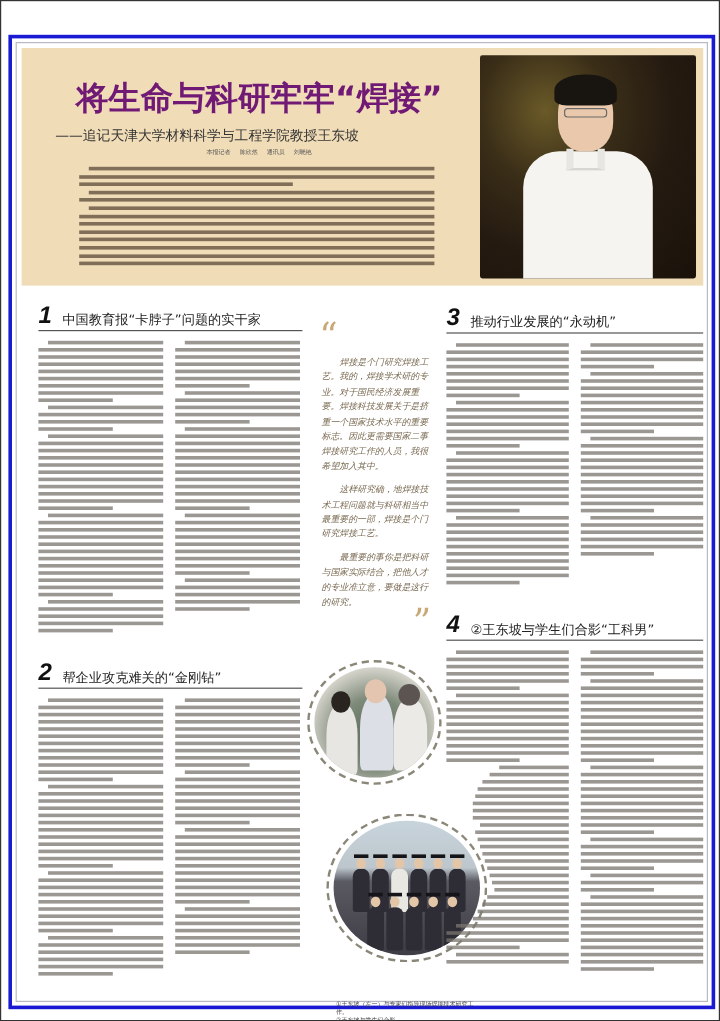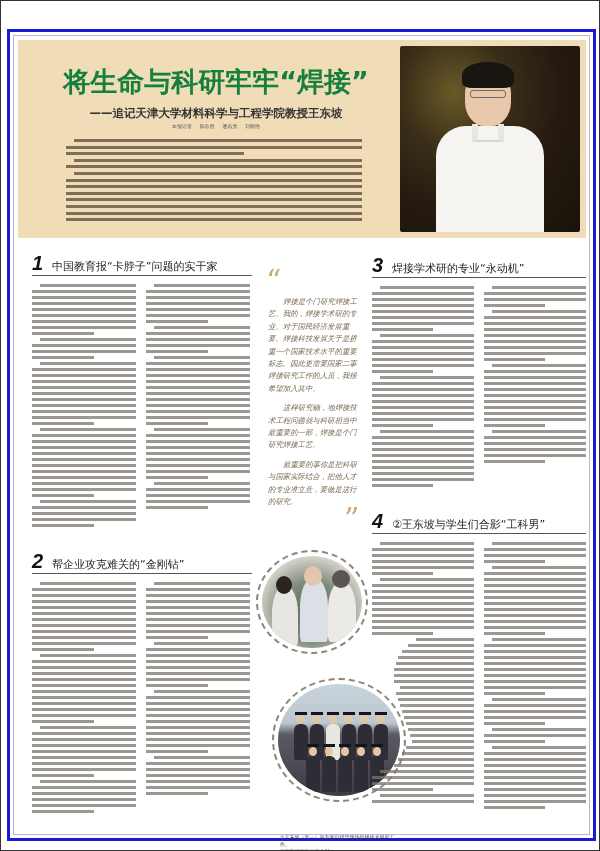--- a/index.html
+++ b/index.html
@@ -16,22 +16,22 @@
   .mast-meta { position: absolute; left: 150px; top: 8px; font-size: 4px; color: #777; line-height: 5px; width: 80px; }
   .mast-date { position: absolute; left: 470px; top: 13px; font-size: 4px; color: #777; }
   .paper-logo { position: absolute; left: 518px; top: 4px; font-size: 15px; color: #b8312f; font-family: "DejaVu Serif", serif; font-style: italic; font-weight: bold; letter-spacing: -1px; }
 
   
   .blue-frame { position: absolute; left: 6px; top: 28px; width: 589px; height: 812px; border: 3px solid #1a1ad4; background: #fff; }
   .inner-gray { position: absolute; left: 3px; top: 3px; right: 3px; bottom: 3px; border: 1px solid #b9b9c4; }
 
   
   .hero { position: absolute; left: 8px; top: 8px; width: 568px; height: 198px; background: #f1dcb8; }
-  .hero-title { position: absolute; left: 28px; top: 24px; width: 340px; text-align: center; font-size: 27px; font-weight: bold; color: #15803d; letter-spacing: 0px; font-family: "DejaVu Sans", sans-serif; }
-  .hero-subtitle { position: absolute; left: 28px; top: 66px; width: 340px; text-align: center; font-size: 11.5px; color: #333; font-weight: bold; }
+  .hero-title { position: absolute; left: 28px; top: 24px; width: 340px; text-align: center; font-size: 27px; font-weight: bold; color: #701a75; letter-spacing: 0px; font-family: "DejaVu Sans", sans-serif; }
+  .hero-subtitle { position: absolute; left: 28px; top: 66px; width: 340px; font-size: 11.5px; color: #333; }
   .hero-byline { position: absolute; left: 28px; top: 83px; width: 340px; text-align: center; font-size: 5px; color: #555; word-spacing: 6px; }
   .hero-lead { position: absolute; left: 48px; top: 99px; width: 296px; }
   .hero-photo { position: absolute; left: 382px; top: 6px; width: 180px; height: 186px; border-radius: 2px; overflow: hidden;
     background: radial-gradient(ellipse at 30% 25%, #6a5a28 0%, #3a2e18 30%, #241a10 60%, #1a120a 100%); }
   .portrait-head { position: absolute; left: 65px; top: 22px; width: 46px; height: 58px; border-radius: 45% 45% 42% 42%; background: #e9c8ac; }
   .portrait-hair { position: absolute; left: 62px; top: 16px; width: 52px; height: 26px; border-radius: 50% 50% 20% 20%; background: #181410; }
   .portrait-glasses { position: absolute; left: 70px; top: 44px; width: 36px; height: 8px; border: 1px solid #6b6b6b; border-radius: 3px; }
   .portrait-body { position: absolute; left: 36px; top: 80px; width: 108px; height: 110px; border-radius: 30px 30px 0 0; background: #f6f4f0; }
   .portrait-collar { position: absolute; left: 72px; top: 78px; width: 32px; height: 18px; border-left: 6px solid #e8e6e2; border-right: 6px solid #e8e6e2; border-bottom: 2px solid #d8d6d2; }
 
@@ -201,21 +201,21 @@
       <div class="pq-text">
         <p>焊接是个门研究焊接工艺。我的，焊接学术研的专业。对于国民经济发展重要。焊接科技发展关于是挤重一个国家技术水平的重要标志。因此更需要国家二事焊接研究工作的人员，我很希望加入其中。</p>
         <p>这样研究确，地焊接技术工程问题就与科研相当中最重要的一部，焊接是个门研究焊接工艺。</p>
         <p>最重要的事你是把科研与国家实际结合，把他人才的专业准立意，要做是这行的研究。</p>
       </div>
       <span class="qmark-close">”</span>
     </div>
 
     <div class="sec-head" style="left:362px; top:226px; width:214px;">
       <span class="sec-num">3</span>
-      <span class="sec-title">焊接学术研的专业“永动机”</span>
+      <span class="sec-title">推动行业发展的“永动机”</span>
     </div>
     <div class="col lines" style="left:362px; top:254px; width:102px;">
       <div class="ln indent"></div>
         <div class="ln"></div>
         <div class="ln"></div>
         <div class="ln"></div>
         <div class="ln"></div>
         <div class="ln"></div>
         <div class="ln"></div>
         <div class="ln short"></div>

